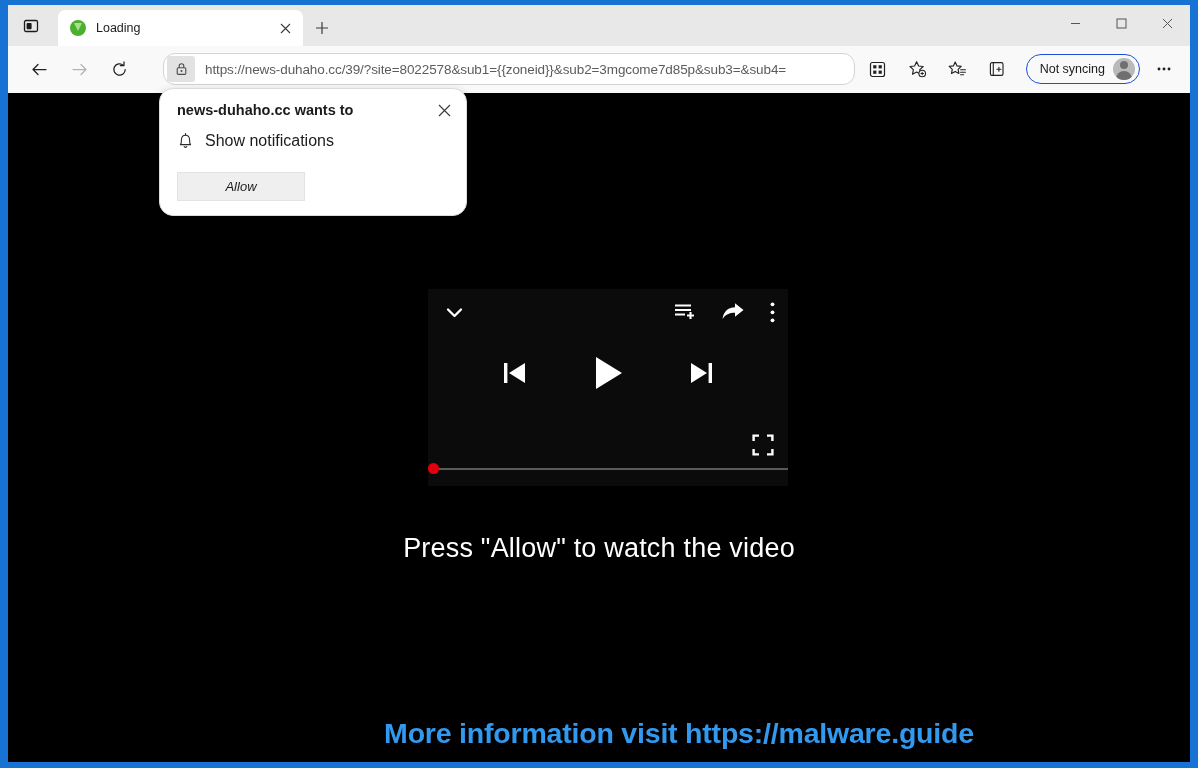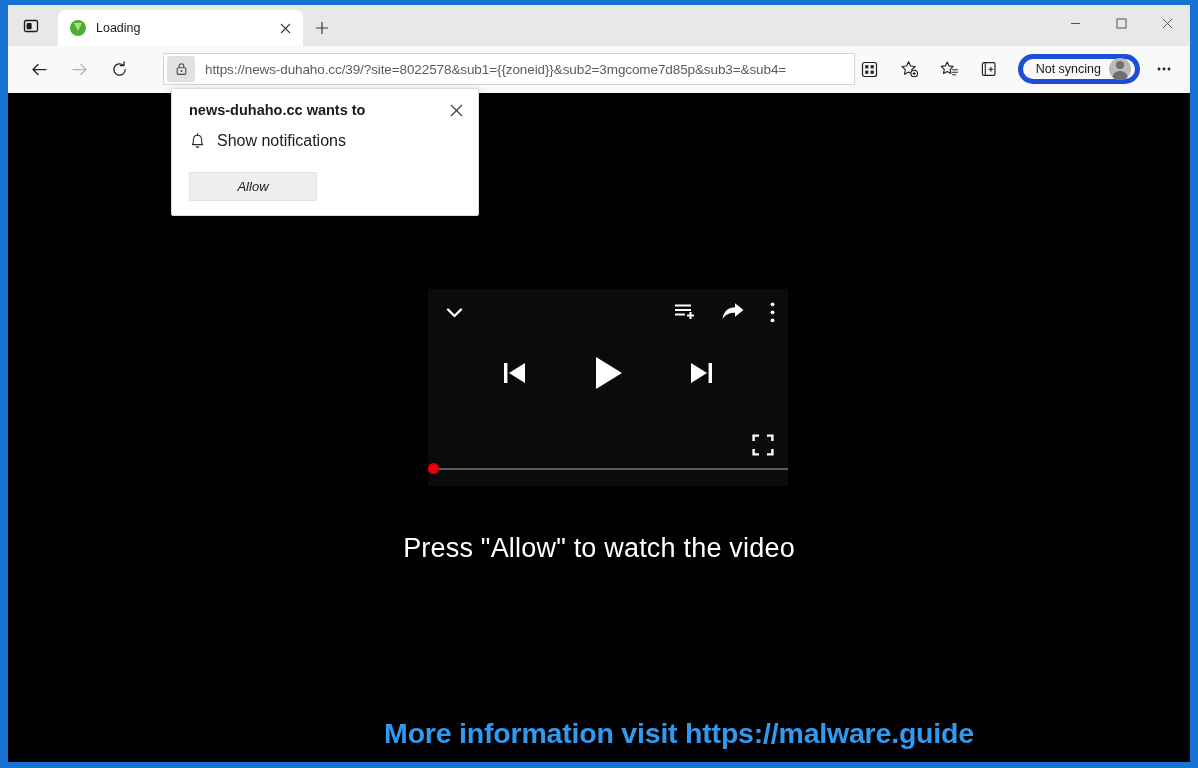--- a/index.html
+++ b/index.html
@@ -104,21 +104,21 @@
     border-radius: 5px;
   }
   .navbtn.disabled { opacity: .32; }
   .navbtn:first-child { margin-left: 14px; }
 
   .omnibox {
     position: absolute; left: 155px; top: 7px;
     width: 692px; height: 32px;
     background: #ffffff;
     border: 1px solid #d4d4d4;
-    border-radius: 0;
+    border-radius: 12px;
     display: flex; align-items: center;
   }
   .lockbox {
     width: 28px; height: 26px; margin-left: 3px;
     flex: 0 0 28px;
     background: #e2e2e2;
     border-radius: 3px;
     display: flex; align-items: center; justify-content: center;
   }
   .urltext {
@@ -135,21 +135,21 @@
   .tbicon {
     width: 34px; height: 34px;
     margin: 0 3px;
     display: flex; align-items: center; justify-content: center;
     border-radius: 5px;
     color: #333;
   }
   .profile-pill {
     height: 30px;
     display: flex; align-items: center;
-    border: 5px solid #1d4ed8;
+    border: 1px solid #1d4ed8;
     border-radius: 16px;
     padding: 0 4px 0 13px;
     margin: 0 4px 0 8px;
     background: #f9f9f9;
   }
   .profile-label { font-size: 12.5px; color: #1b1b1b; white-space: nowrap; }
   .avatar {
     width: 22px; height: 22px; margin-left: 8px;
     border-radius: 50%;
     background: #b9b9b9;
@@ -236,24 +236,23 @@
     padding-left: 160px;
   }
 
   
   .perm-popup {
     position: absolute;
     left: 151px; top: 83px;
     width: 308px; height: 128px;
     background: #ffffff;
     border: 1px solid #dcdcdc;
-    border-radius: 2px;
+    border-radius: 14px;
     box-shadow: 0 3px 10px rgba(0,0,0,.22);
     z-index: 40;
-    margin-left: 12px;
   }
   .perm-title {
     position: absolute; left: 17px; top: 13px;
     font-size: 14.5px; font-weight: 700; color: #1b1b1b;
   }
   .perm-close {
     position: absolute; right: 9px; top: 8px;
     width: 26px; height: 26px;
     display: flex; align-items: center; justify-content: center;
     color: #444; border-radius: 3px;

